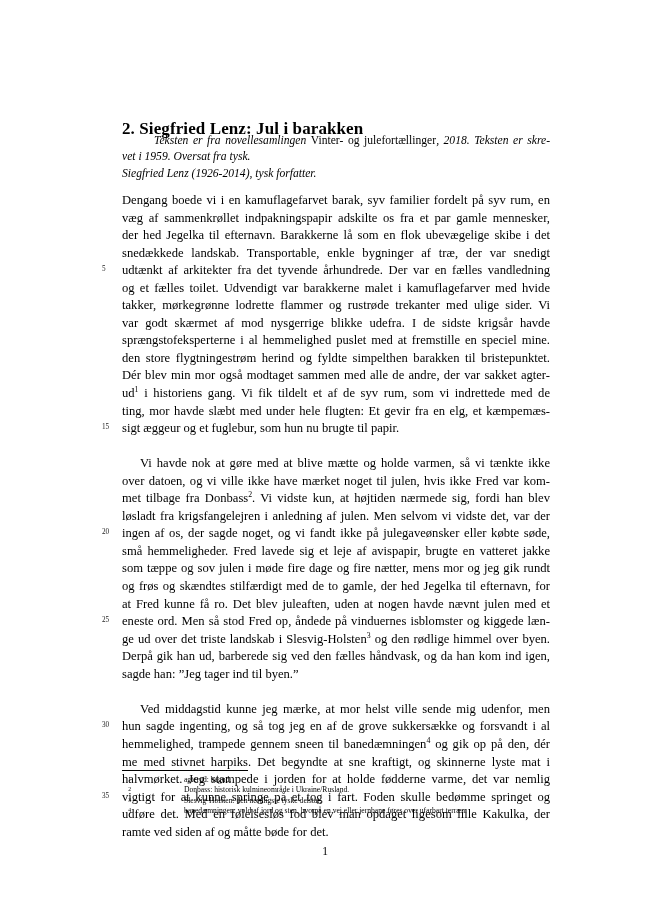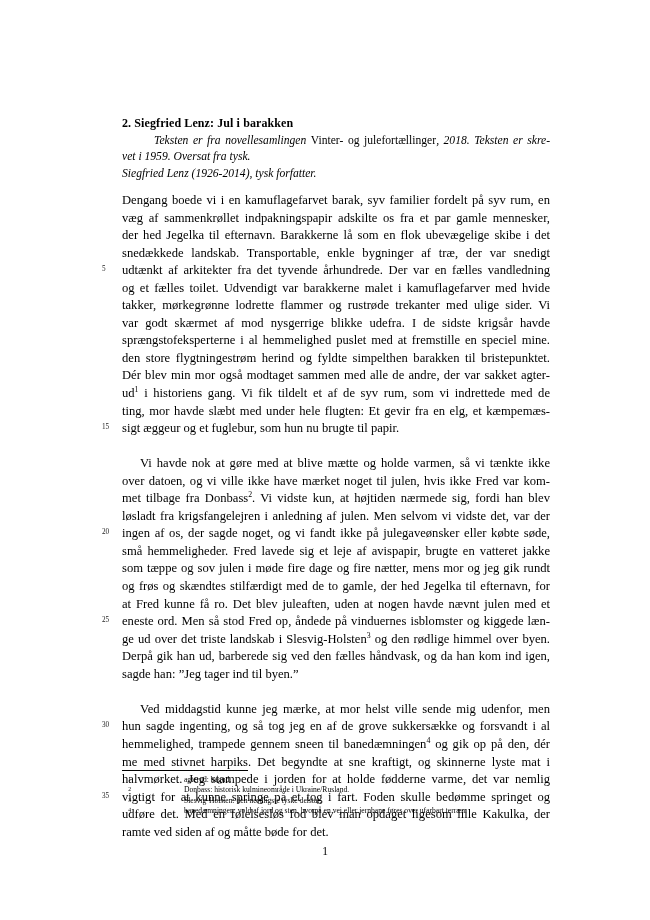--- a/index.html
+++ b/index.html
@@ -22,21 +22,21 @@
     width: 650px;
     height: 920px;
   }
 
   
   .doc-title {
     position: absolute;
     left: 122px;
     top: 108px;
     width: 430px;
-    font-size: 12px;
+    font-size: 17px;
     font-weight: bold;
     letter-spacing: 0.1px;
     line-height: 1.2;
   }
 
   
   .byline {
     position: absolute;
     left: 122px;
     top: 133px;

